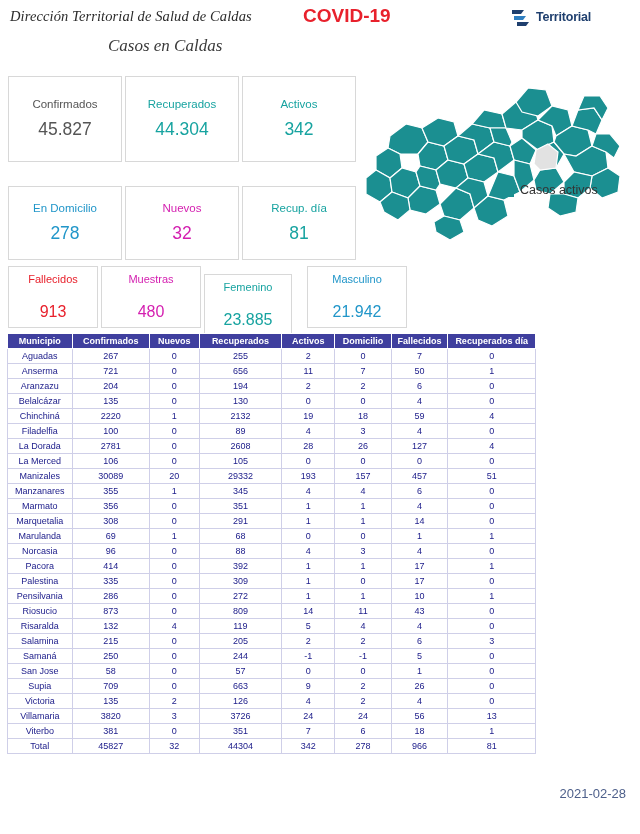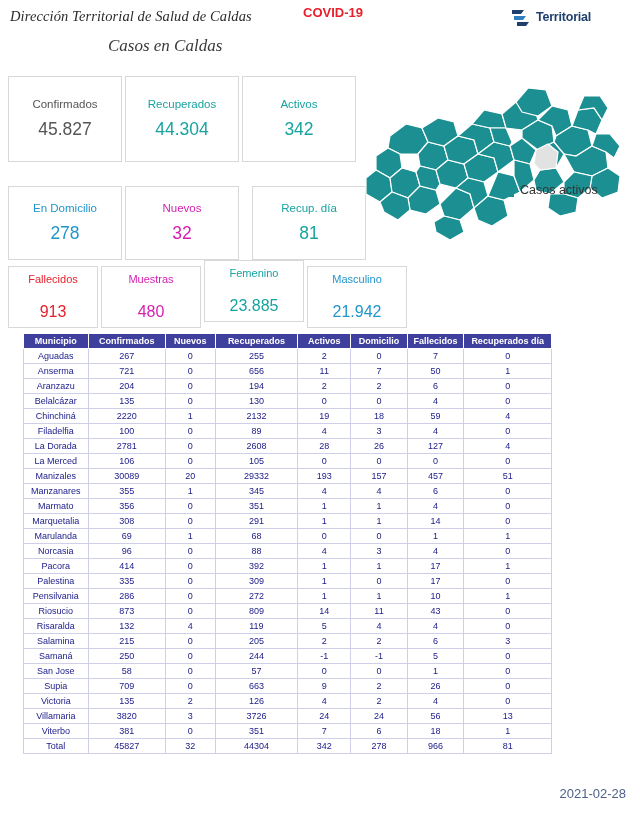--- a/index.html
+++ b/index.html
@@ -22,21 +22,21 @@
     font-family: "Liberation Serif", serif;
     font-style: italic;
     font-size: 14.5px;
     color: #2b2b2b;
     letter-spacing: 0.1px;
   }
   .hdr-covid {
     position: absolute; left: 303px; top: 5px;
     font-family: "Liberation Sans", sans-serif;
     font-weight: bold;
-    font-size: 13px;
+    font-size: 19px;
     color: #e8212c;
   }
   .hdr-sub {
     position: absolute; left: 108px; top: 36px;
     font-family: "Liberation Serif", serif;
     font-style: italic;
     font-size: 17px;
     color: #3a3a3a;
   }
   .logo-box {
@@ -77,25 +77,25 @@
   .kpi.small .k-label { font-size: 11px; margin-bottom: 6px; }
   .kpi.small .k-value { font-size: 16px; margin-top: 12px; }
 
   
   #kpi-confirmados { left: 8px;   top: 76px;  width: 114px; height: 86px; }
   #kpi-recuperados { left: 125px; top: 76px;  width: 114px; height: 86px; }
   #kpi-activos     { left: 242px; top: 76px;  width: 114px; height: 86px; }
   
   #kpi-domicilio   { left: 8px;   top: 186px; width: 114px; height: 74px; }
   #kpi-nuevos      { left: 125px; top: 186px; width: 114px; height: 74px; }
-  #kpi-recupdia    { left: 252px; top: 186px; width: 114px; height: 74px; }
+  #kpi-recupdia    { left: 242px; top: 186px; width: 114px; height: 74px; }
   
   #kpi-fallecidos  { left: 8px;   top: 266px; width: 90px;  height: 62px; }
   #kpi-muestras    { left: 101px; top: 266px; width: 100px; height: 62px; }
-  #kpi-femenino    { left: 204px; top: 260px; width: 100px; height: 62px; }
+  #kpi-femenino    { left: 204px; top: 274px; width: 88px; height: 62px; }
   #kpi-masculino   { left: 307px; top: 266px; width: 100px; height: 62px; }
 
   
   #map-wrap {
     position: absolute; left: 352px; top: 18px;
     width: 284px; height: 242px;
   }
   #map-wrap svg { display: block; }
   .legend {
     position: absolute; left: 501px; top: 183px;
@@ -105,21 +105,21 @@
     width: 13px; height: 13px;
     background: #1b8f91;
     margin-right: 6px;
   }
   .legend-label {
     font-size: 12.5px; color: #333;
   }
 
   
   #table-wrap {
-    position: absolute; left: 23px; top: 333px;
+    position: absolute; left: 7px; top: 333px;
     width: 572px;
   }
   table.data {
     border-collapse: collapse;
     width: 529px;
     font-size: 9px;
     color: #1a1a6a;
   }
   table.data th {
     background: #3f3f9e;

